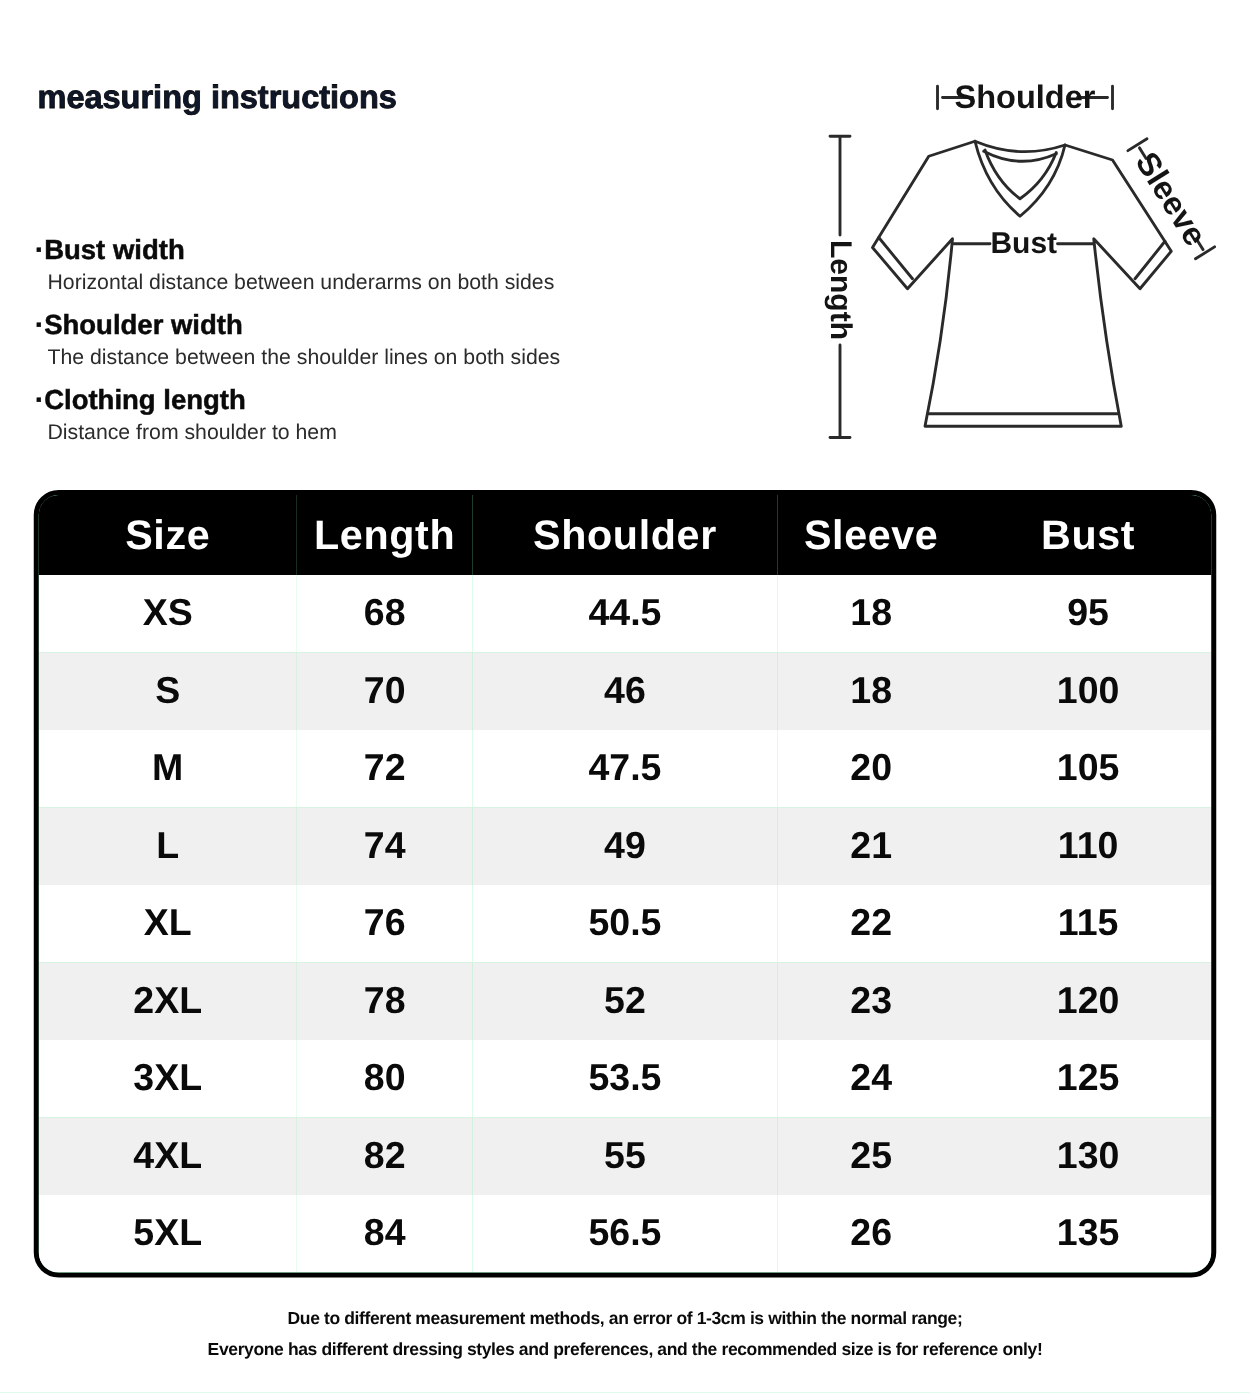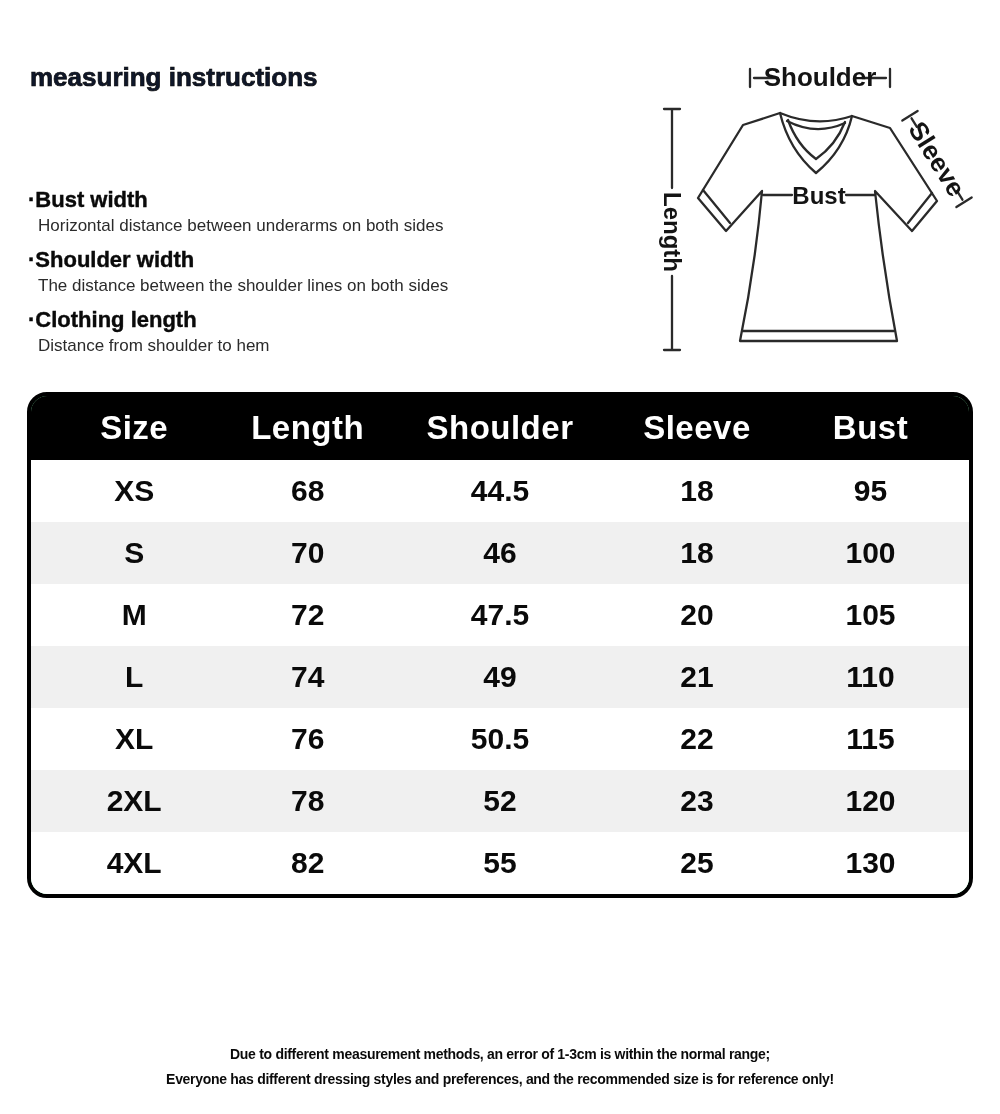--- a/index.html
+++ b/index.html
@@ -187,26 +187,40 @@
           <td>115</td>
         </tr>
         <tr>
           <td>2XL</td>
           <td>78</td>
           <td>52</td>
           <td>23</td>
           <td>120</td>
         </tr>
         <tr>
+          <td>3XL</td>
+          <td>80</td>
+          <td>53.5</td>
+          <td>24</td>
+          <td>125</td>
+        </tr>
+        <tr>
           <td>4XL</td>
           <td>82</td>
           <td>55</td>
           <td>25</td>
           <td>130</td>
         </tr>
+        <tr>
+          <td>5XL</td>
+          <td>84</td>
+          <td>56.5</td>
+          <td>26</td>
+          <td>135</td>
+        </tr>
       </tbody>
   </table>
 </div>
 
 <div class="footer">
   <div>Due to different measurement methods, an error of 1-3cm is within the normal range;</div>
   <div>Everyone has different dressing styles and preferences, and the recommended size is for reference only!</div>
 </div>
 
 </body></html>

